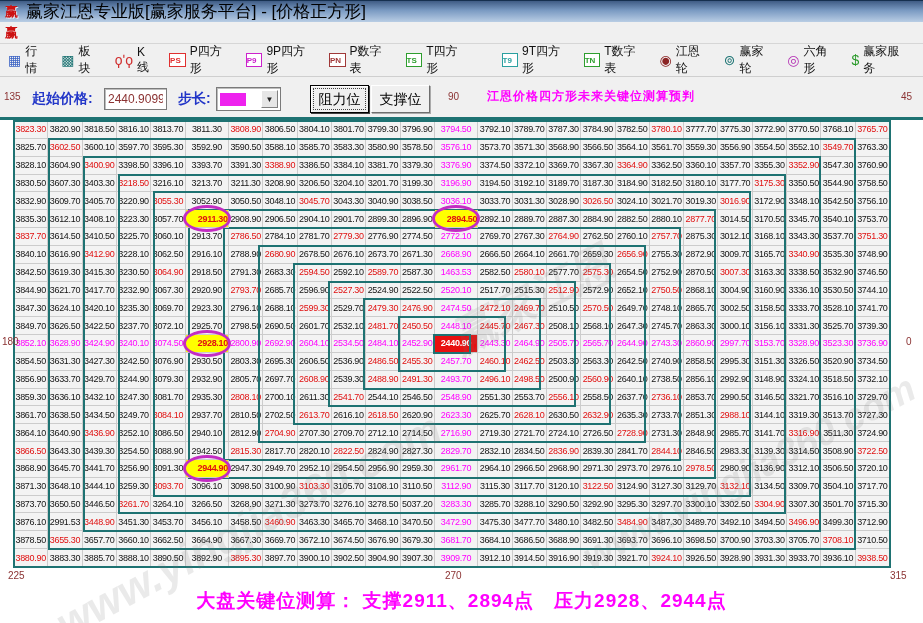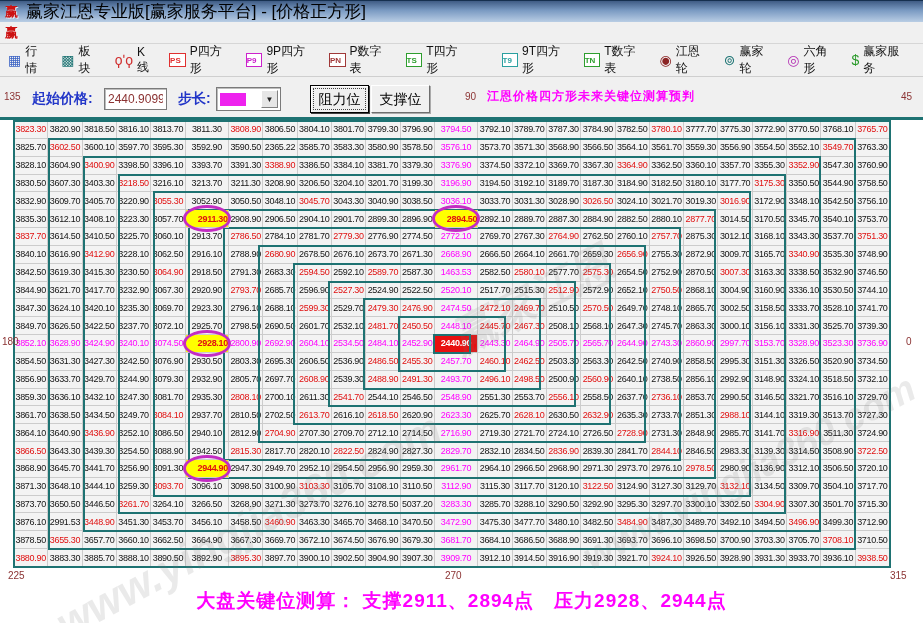--- a/index.html
+++ b/index.html
@@ -141,21 +141,21 @@
     <span class="combo-arrow">▼</span>
   </div>
   <div class="btn default" style="left:310px;">阻力位</div>
   <div class="btn" style="left:371px;">支撑位</div>
   <div class="heading">江恩价格四方形未来关键位测算预判</div>
 </div>
 
 <div class="sep-line"></div>
 
 <div class="angle" style="left:4px;   top:91px;">135</div>
-<div class="angle" style="left:465px; top:91px;">90</div>
+<div class="angle" style="left:448px; top:91px;">90</div>
 <div class="angle" style="left:901px; top:91px;">45</div>
 <div class="angle" style="left:2px;   top:336px;">180</div>
 <div class="angle" style="left:906px; top:336px;">0</div>
 <div class="angle" style="left:8px;   top:570px;">225</div>
 <div class="angle" style="left:445px; top:570px;">270</div>
 <div class="angle" style="left:890px; top:570px;">315</div>
 
 <div class="gridwrap" id="gridwrap">
   <div class="wm" style="left:20px; top:380px;">www.yingjia360.com</div>
   <div class="wm" style="left:430px; top:150px;">赢家江恩</div>
@@ -185,21 +185,21 @@
     <div class="c">3770.50</div>
     <div class="c">3768.10</div>
     <div class="c r">3765.70</div>
     <div class="c">3825.70</div>
     <div class="c r">3602.50</div>
     <div class="c">3600.10</div>
     <div class="c">3597.70</div>
     <div class="c">3595.30</div>
     <div class="c">3592.90</div>
     <div class="c">3590.50</div>
-    <div class="c">2365.22</div>
+    <div class="c">3588.10</div>
     <div class="c">3585.70</div>
     <div class="c">3583.30</div>
     <div class="c">3580.90</div>
     <div class="c">3578.50</div>
     <div class="c m">3576.10</div>
     <div class="c">3573.70</div>
     <div class="c">3571.30</div>
     <div class="c">3568.90</div>
     <div class="c">3566.50</div>
     <div class="c">3564.10</div>

